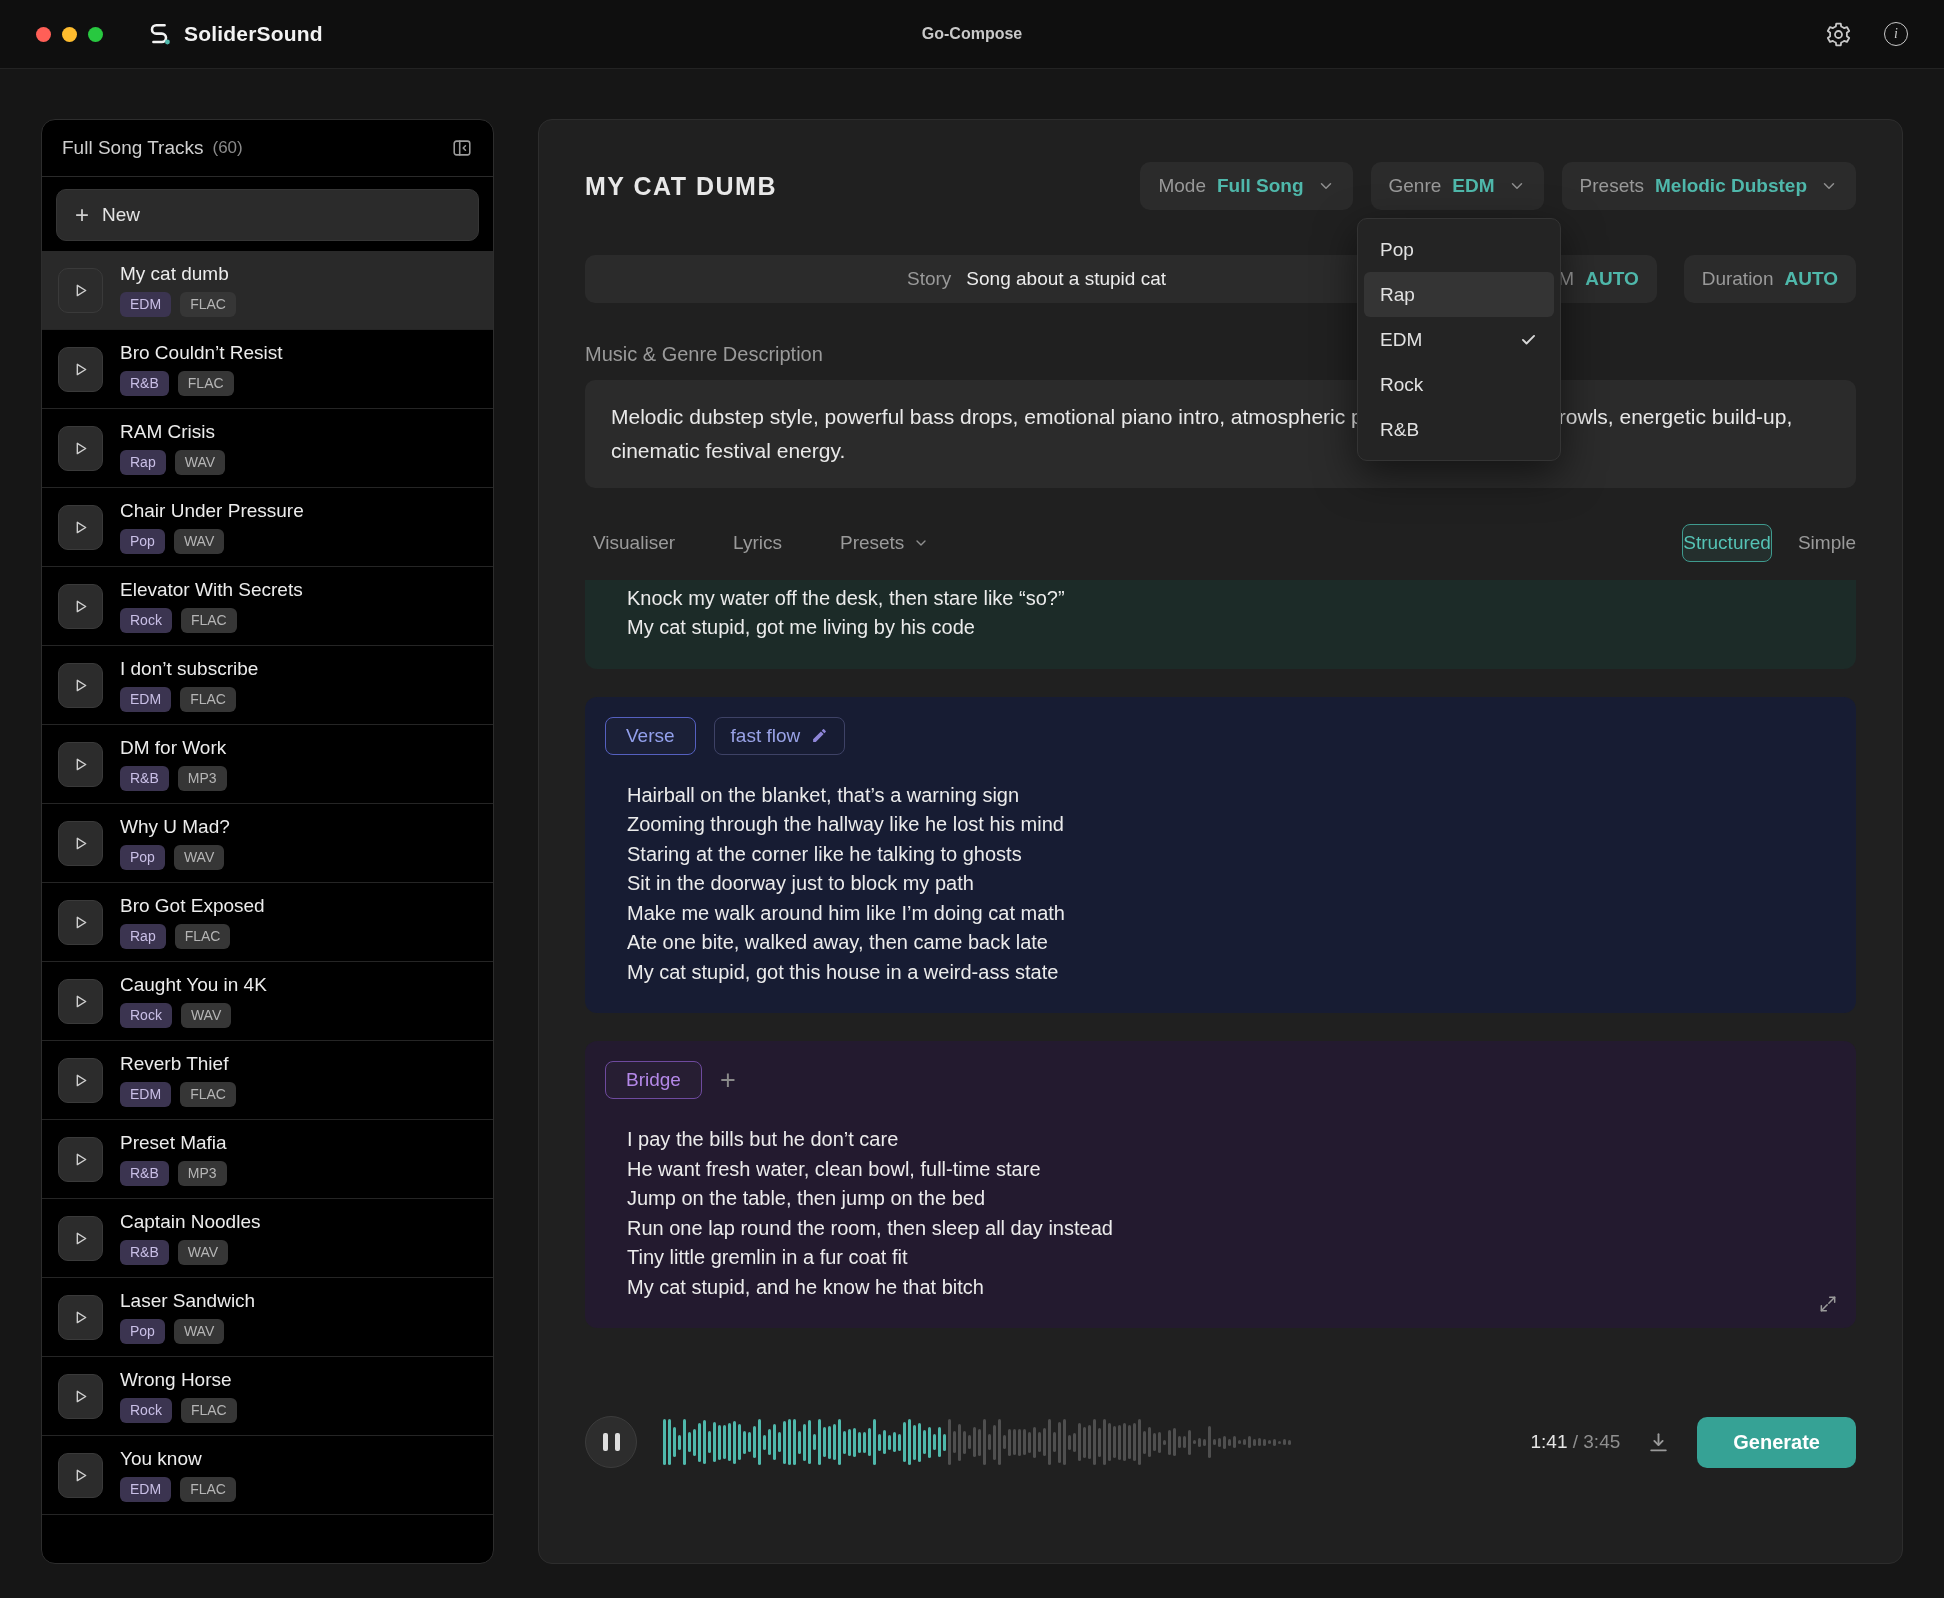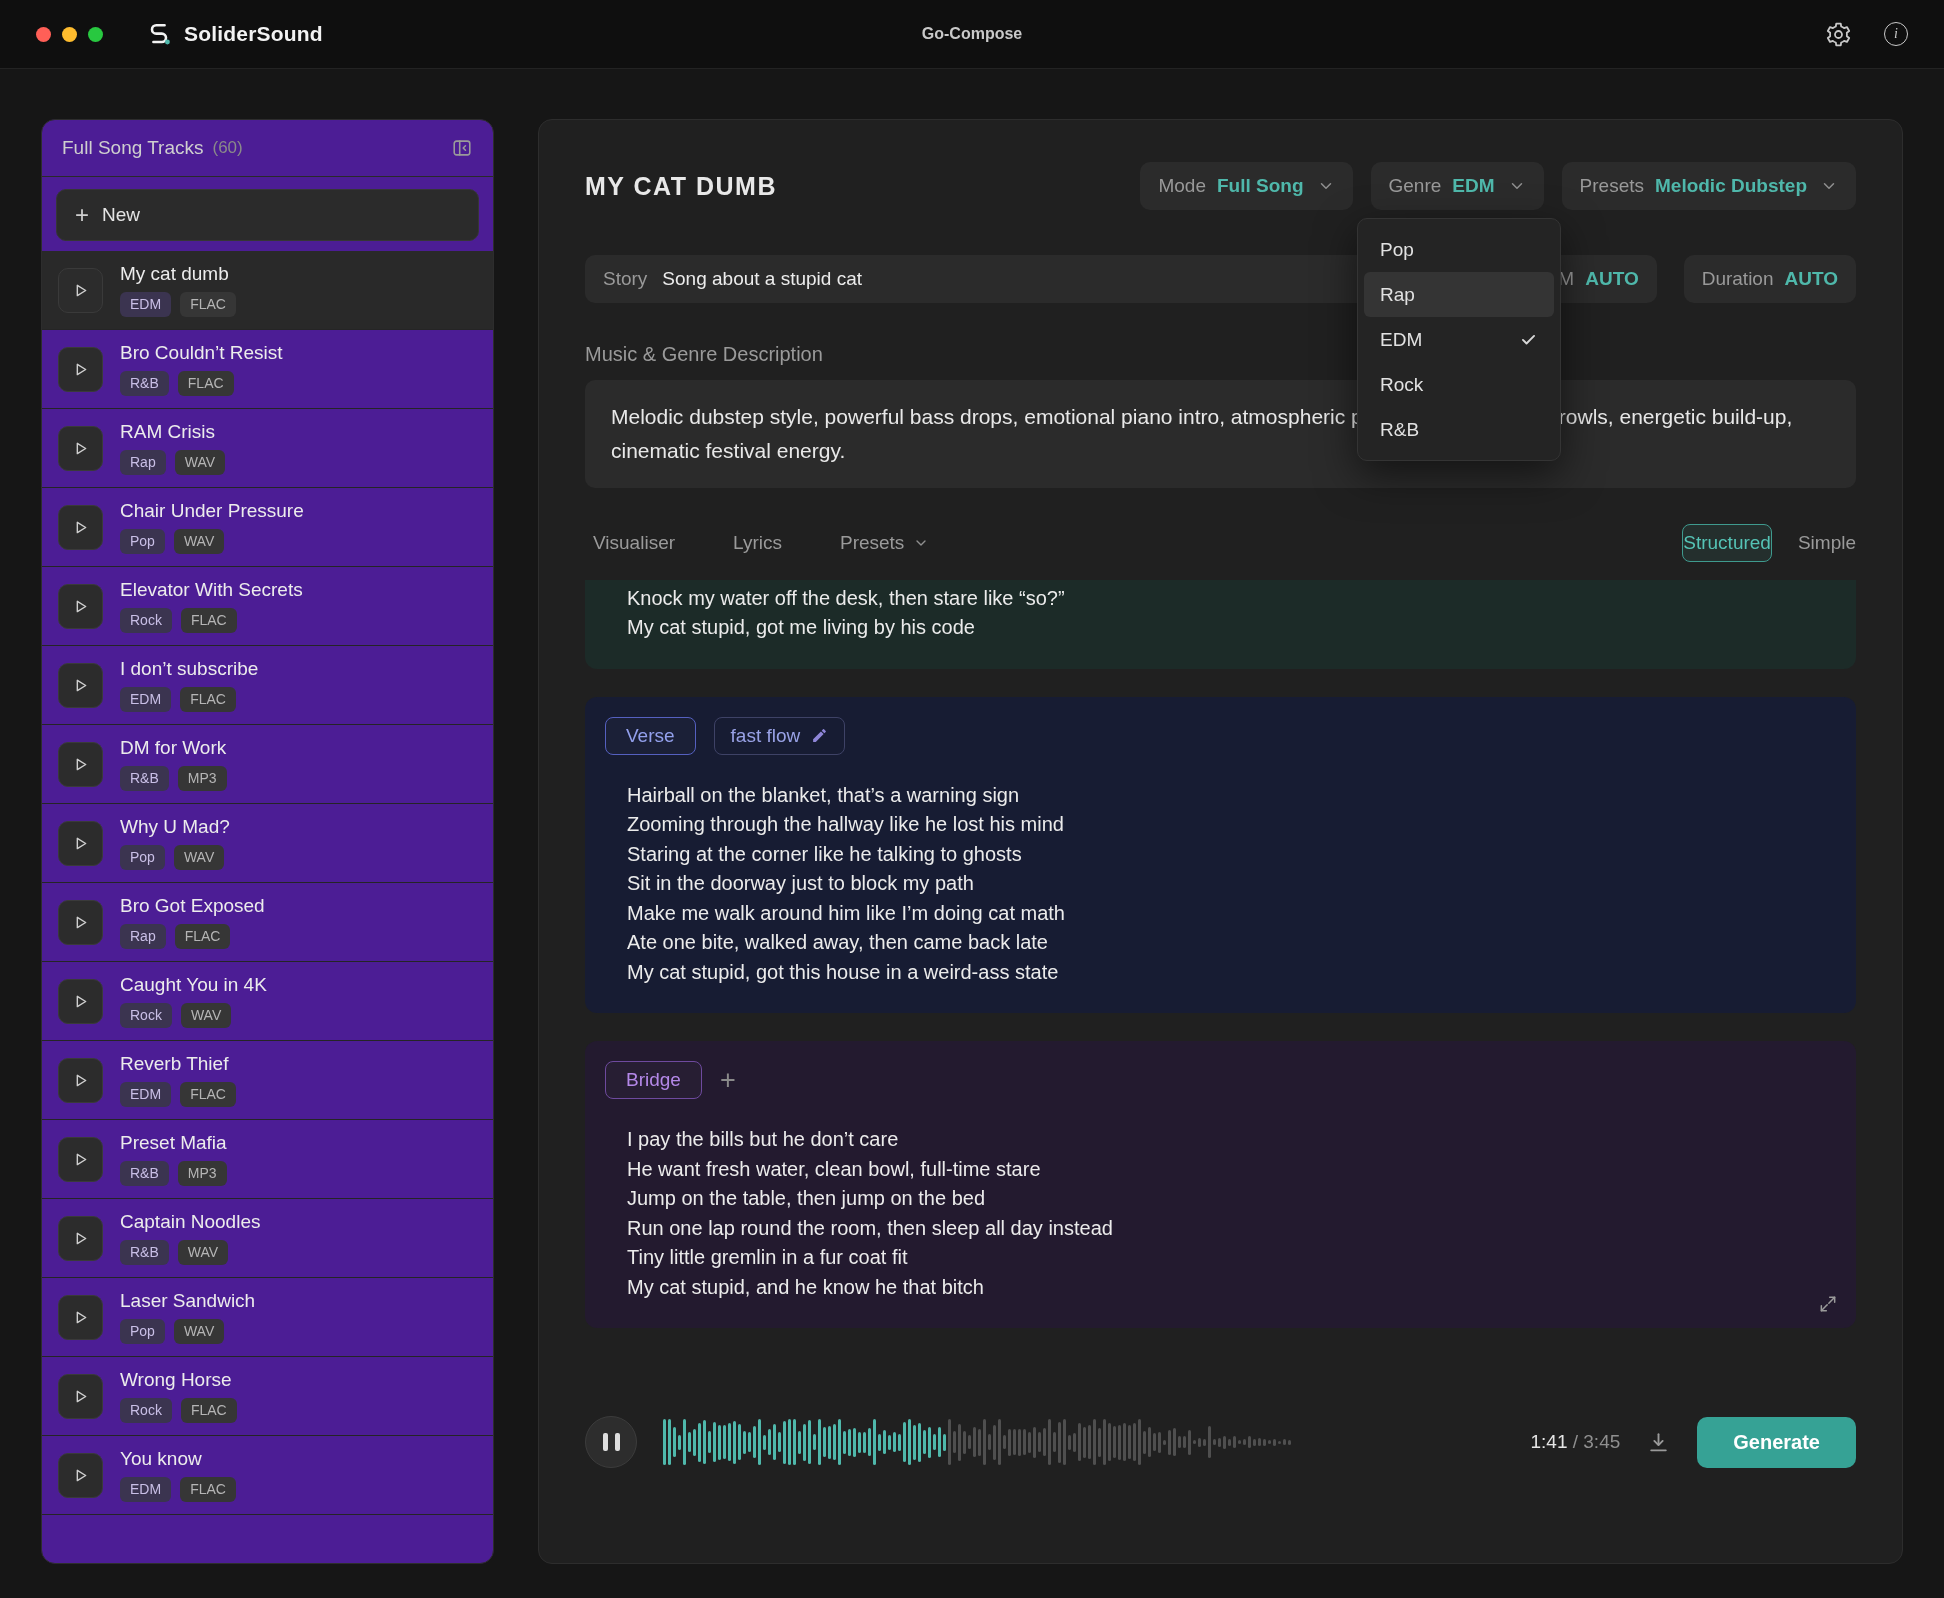--- a/index.html
+++ b/index.html
@@ -35,21 +35,21 @@
     display:flex; align-items:center; justify-content:center;
     font-size:14px; font-style:italic; color:#c9c9c9;
     font-family:"Liberation Serif", serif;
   }
 
   
   .content { display:flex; gap:44px; padding:50px 41px 0 41px; align-items:flex-start; }
 
   
   .sidebar {
-    width:453px; height:1445px; background:#4c1d95;
+    width:453px; height:1445px; background:#000000;
     border:1px solid #2d2d2d; border-radius:14px;
     overflow:hidden; display:flex; flex-direction:column; flex:none;
   }
   .sidebar-header {
     display:flex; align-items:center; padding:17px 20px;
     border-bottom:1px solid #2a2a2a;
   }
   .sidebar-title { font-size:19px; color:#cfcfcf; }
   .sidebar-count { font-size:17px; color:#8a8a8a; margin-left:9px; }
   .collapse-btn { margin-left:auto; display:flex; }
@@ -89,21 +89,21 @@
     height:48px; background:#2b2b2b; border-radius:10px;
     display:flex; align-items:center; gap:11px; padding:0 18px; font-size:19px;
   }
   .control-label { color:#999; }
   .control-value { color:#4fb8ab; font-weight:bold; }
   .chev { display:flex; margin-left:2px; }
 
   .story-row { display:flex; gap:27px; margin-top:45px; }
   .story-field {
     flex:1; height:48px; background:#2b2b2b; border-radius:10px;
-    display:flex; align-items:center; gap:15px; padding:0 18px; font-size:19px;
+    display:flex; align-items:center; gap:15px; padding:0 18px; font-size:19px;justify-content:center;
   }
   .story-value { color:#ececec; }
 
   .desc-label { margin-top:40px; font-size:20px; color:#9a9a9a; }
   .desc-box {
     margin-top:14px; background:#2b2b2b; border-radius:10px;
     padding:20px 26px; font-size:21px; line-height:34px; color:#e8e8e8;
   }
 
   .tabs-row { margin-top:36px; display:flex; align-items:center; gap:50px; font-size:19px; color:#9a9a9a; }

